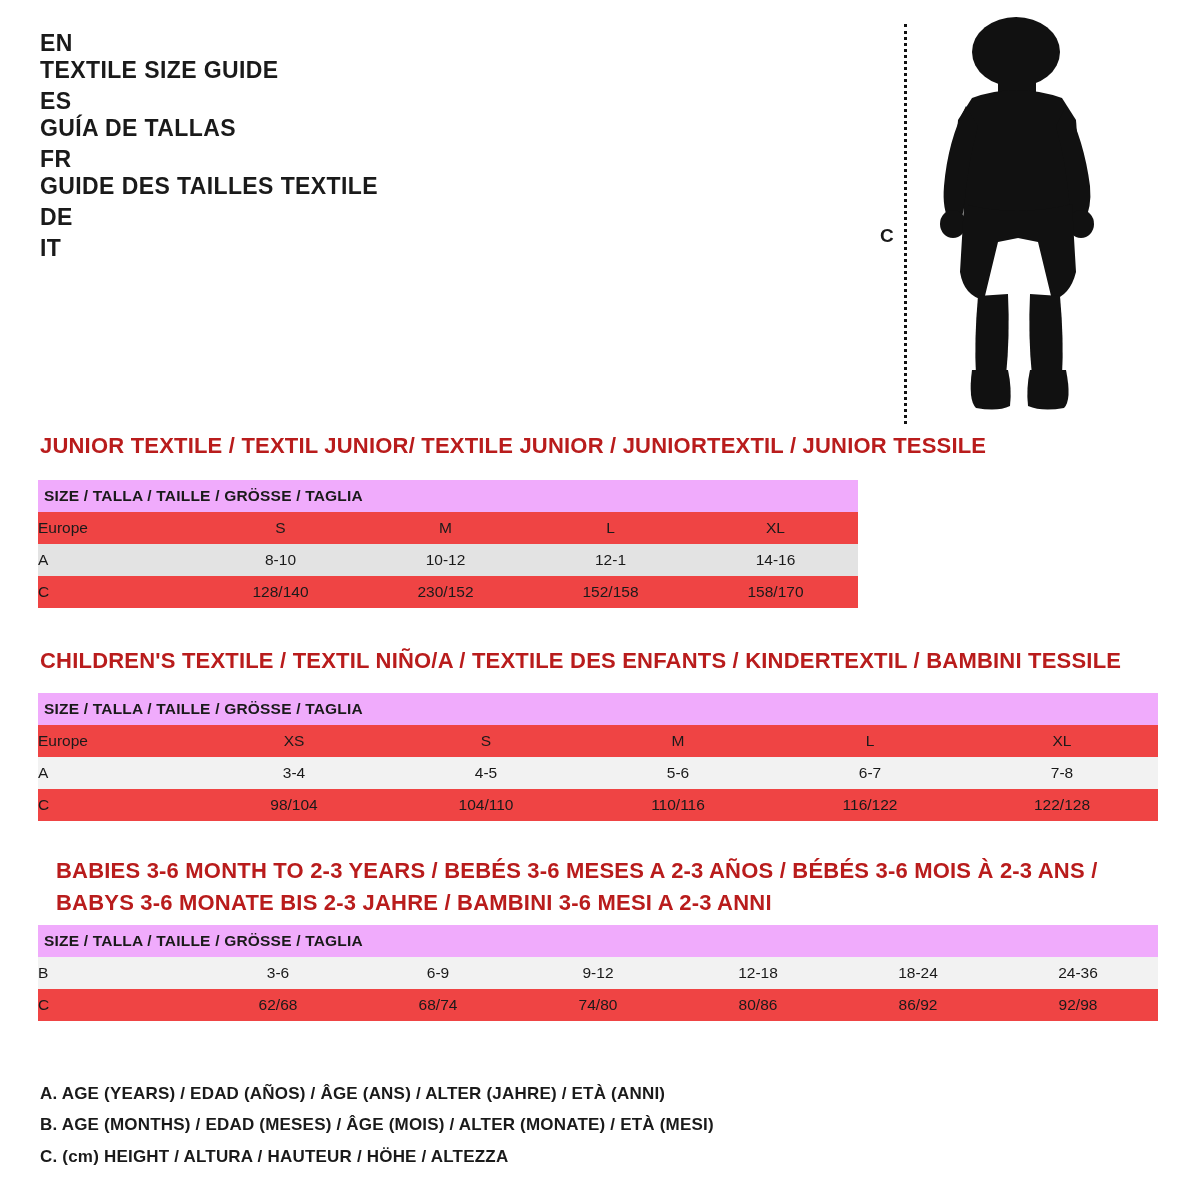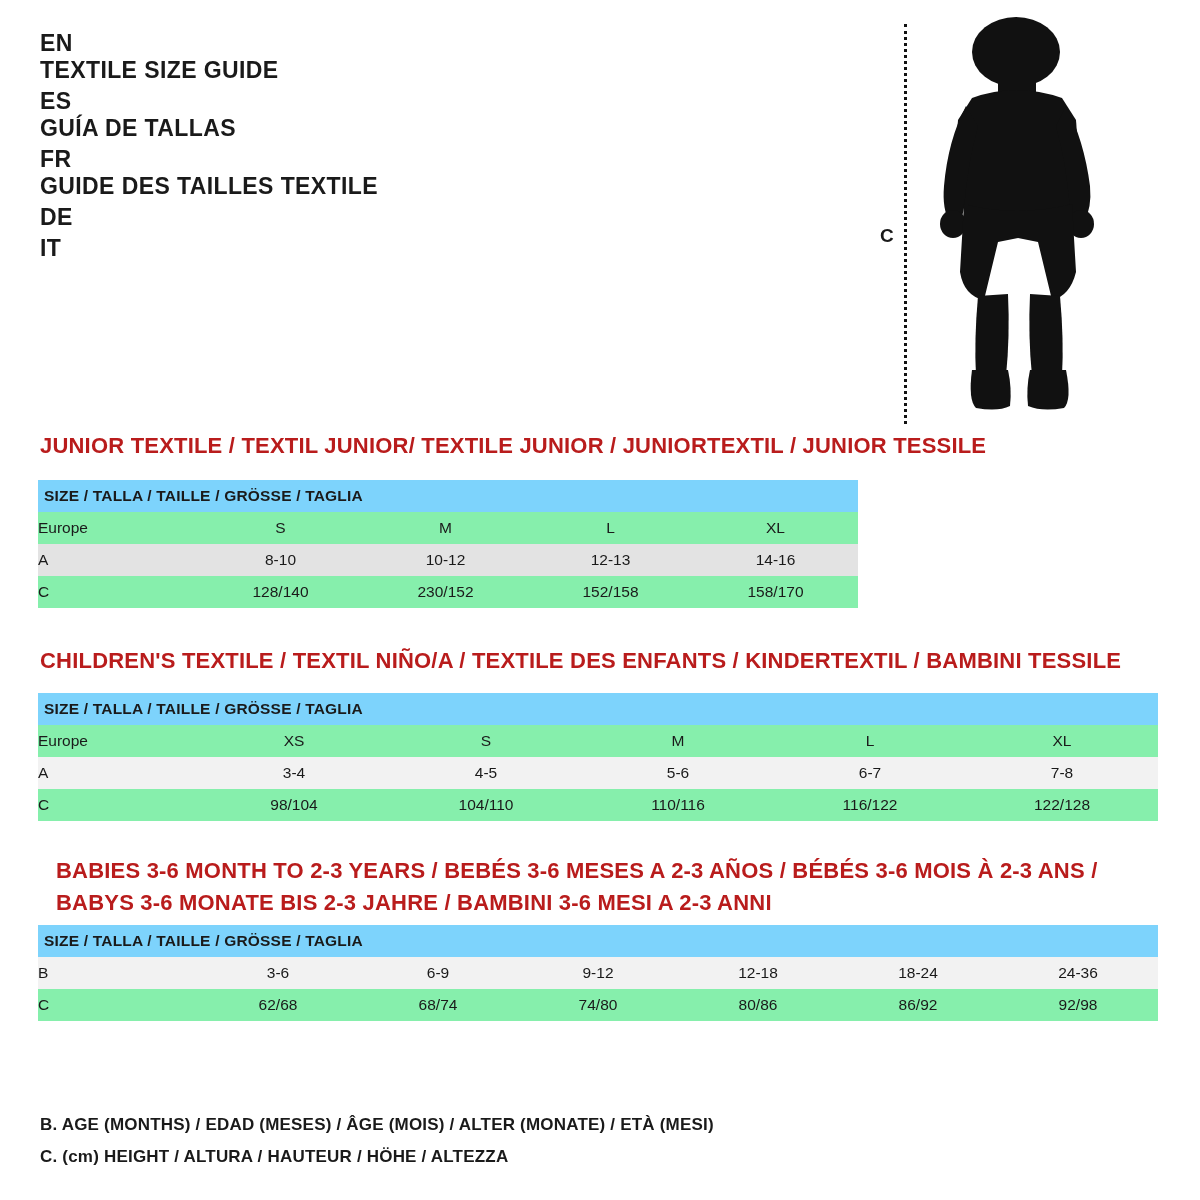--- a/index.html
+++ b/index.html
@@ -93,29 +93,29 @@
     left: 38px;
     border-collapse: collapse;
     font-size: 15.5px;
     color: #1a1a1a;
   }
   table.size-table td {
     padding: 5px 0;
     height: 22px;
   }
   tr.band-head td {
-    background: #7dd3fc;
+    background: #f0abfc;
     font-weight: 700;
     font-size: 15.5px;
     letter-spacing: 0.2px;
     padding-left: 6px;
   }
   tr.row-zebra-light td { background: #f2f2f2; }
   tr.row-zebra-dark td  { background: #e3e3e3; }
-  tr.row-plain td       { background: #86efac; }
+  tr.row-plain td       { background: #ef4444; }
 
   td.rowlabel {
     padding-left: 6px;
     text-align: left;
     font-weight: 400;
   }
   td.cell {
     text-align: center;
     font-weight: 400;
   }
@@ -205,21 +205,21 @@
     <td class="rowlabel" style="width:160px;">Europe</td>
     <td class="cell" style="width:165px;">S</td>
     <td class="cell" style="width:165px;">M</td>
     <td class="cell" style="width:165px;">L</td>
     <td class="cell" style="width:165px;">XL</td>
   </tr>
   <tr class="row-zebra-dark">
     <td class="rowlabel">A</td>
     <td class="cell">8-10</td>
     <td class="cell">10-12</td>
-    <td class="cell">12-13</td>
+    <td class="cell">12-1</td>
     <td class="cell">14-16</td>
   </tr>
   <tr class="row-plain">
     <td class="rowlabel">C</td>
     <td class="cell">128/140</td>
     <td class="cell">230/152</td>
     <td class="cell">152/158</td>
     <td class="cell">158/170</td>
   </tr>
 </tbody>
@@ -281,15 +281,16 @@
     <td class="cell">68/74</td>
     <td class="cell">74/80</td>
     <td class="cell">80/86</td>
     <td class="cell">86/92</td>
     <td class="cell">92/98</td>
   </tr>
 </tbody>
   </table>
 
 <div class="legend">
+  <div class="legend-line">A. AGE (YEARS) / EDAD (AÑOS) / ÂGE (ANS) / ALTER (JAHRE) / ETÀ (ANNI)</div>
   <div class="legend-line">B. AGE (MONTHS) / EDAD (MESES) / ÂGE (MOIS) / ALTER (MONATE) / ETÀ (MESI)</div>
   <div class="legend-line">C. (cm) HEIGHT / ALTURA / HAUTEUR / HÖHE / ALTEZZA</div>
 </div>
 
 </body></html>

